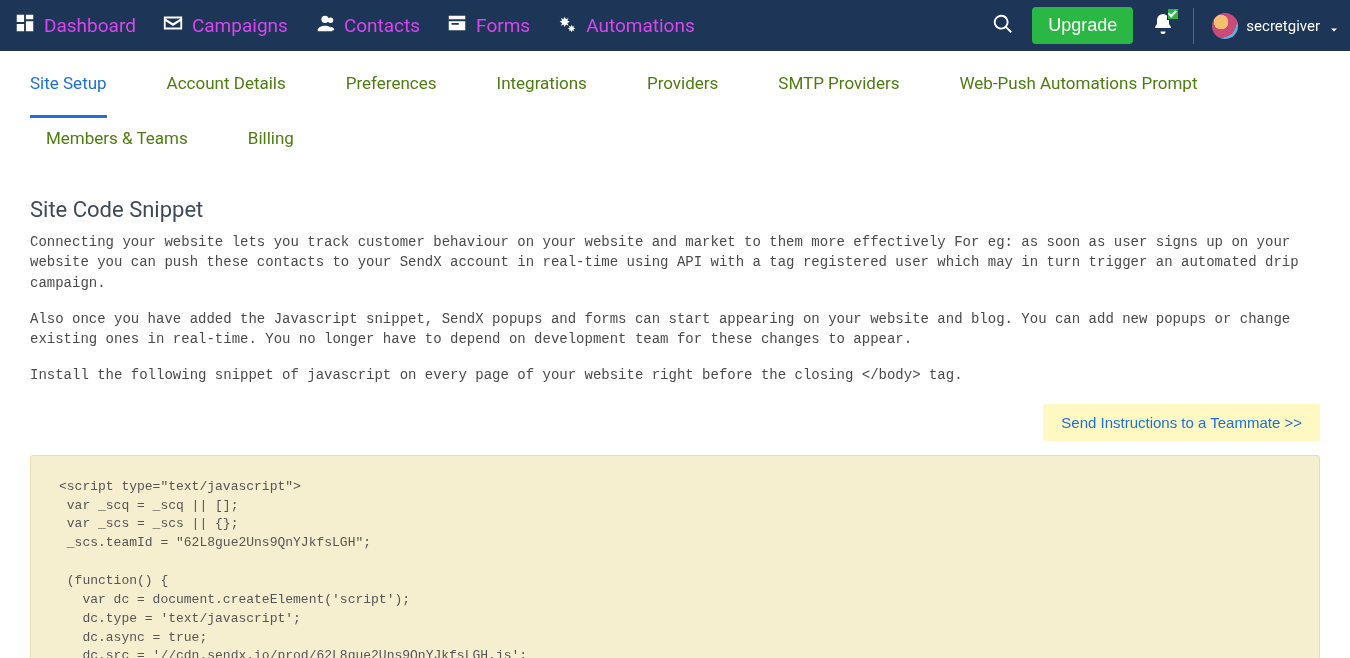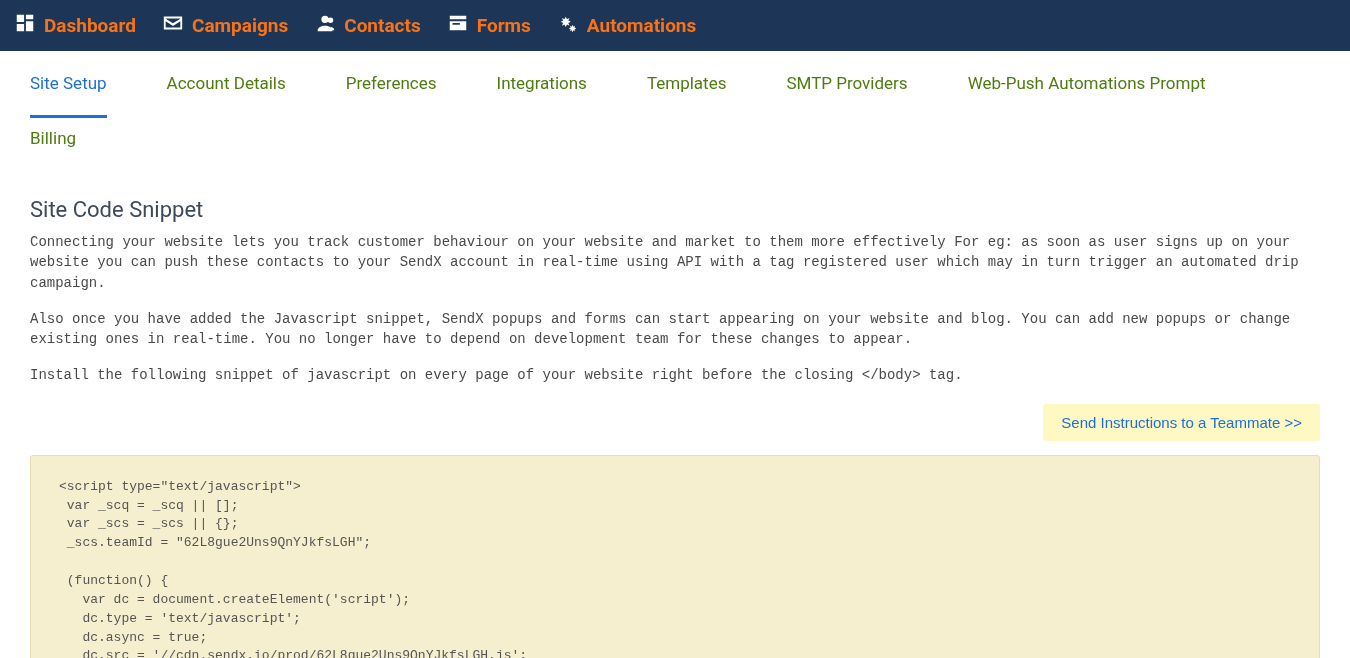--- a/index.html
+++ b/index.html
@@ -16,21 +16,21 @@
     background: #1d3557;
     height: 51px;
     display: flex;
     align-items: center;
     padding: 0 12px 0 14px;
     color: #fff;
   }
   .nav-left { display: flex; align-items: center; gap: 26px; }
   .nav-item {
     display: flex; align-items: center; gap: 8px;
-    font-size: 19px; font-weight: 700; color: #f97316;
+    font-size: 19px; font-weight: 400; color: #d946ef;
     cursor: pointer; white-space: nowrap;
   }
   .nav-item svg { width: 22px; height: 22px; fill: #fff; }
   .nav-right { margin-left: auto; display: flex; align-items: center; gap: 18px; }
   .search-btn svg { width: 22px; height: 22px; fill: #fff; }
   .upgrade-btn {
     background: #2ab744; color: #fff; border: none;
     font-size: 18px; font-weight: 500; padding: 8px 16px;
     border-radius: 4px; cursor: pointer;
   }
@@ -129,32 +129,57 @@
     <div class="nav-item">
       <span>
         <svg viewBox="0 0 24 24">
             <path d="M5 3l2 4 4-2-2 4 4 2-4 2 2 4-4-2-2 4-2-4-4 2 2-4-4-2 4-2-2-4 4 2z" transform="translate(6 3) scale(.7)"></path>
             <path d="M17 14l1 2 2-1-1 2 2 1-2 1 1 2-2-1-1 2-1-2-2 1 1-2-2-1 2-1-1-2 2 1z"></path>
           </svg>
       </span>
       <span>Automations</span>
     </div>
   </div>
+  <div class="nav-right">
+    <span class="search-btn">
+      <svg viewBox="0 0 24 24">
+          <path d="M10 2a8 8 0 1 0 4.9 14.3l5.4 5.4 1.4-1.4-5.4-5.4A8 8 0 0 0 10 2zm0 2a6 6 0 1 1 0 12 6 6 0 0 1 0-12z"></path>
+        </svg>
+    </span>
+    <button class="upgrade-btn">Upgrade</button>
+    <span class="bell-wrap">
+      <svg viewBox="0 0 24 24">
+          <path d="M12 2a6 6 0 0 0-6 6v4l-2 3v1h16v-1l-2-3V8a6 6 0 0 0-6-6zm0 20a2.5 2.5 0 0 0 2.5-2.5h-5A2.5 2.5 0 0 0 12 22z"></path>
+        </svg>
+      <span class="bell-badge"></span>
+    </span>
+    <span class="divider"></span>
+    <div class="user-chip">
+      <span class="avatar"></span>
+      <span class="username">secretgiver</span>
+      <span class="chev">
+        <svg viewBox="0 0 24 24">
+            <path d="M6 9l6 6 6-6z"></path>
+          </svg>
+      </span>
+    </div>
+  </div>
 </div>
 
 <div class="subtabs">
   <div class="subtab active">Site Setup</div>
   <div class="subtab">Account Details</div>
   <div class="subtab">Preferences</div>
   <div class="subtab">Integrations</div>
-  <div class="subtab">Templates</div>
+  <div class="subtab">Providers</div>
   <div class="subtab">SMTP Providers</div>
   <div class="subtab">Web-Push Automations Prompt</div>
 </div>
 <div class="subtabs subtabs-row2">
+  <div class="subtab" style="margin-left:16px">Members &amp; Teams</div>
   <div class="subtab">Billing</div>
 </div>
 
 <div class="content">
   <h2 class="section-title">Site Code Snippet</h2>
   <p class="para">Connecting your website lets you track customer behaviour on your website and market to them more effectively For eg: as soon as user signs up on your website you can push these contacts to your SendX account in real-time using API with a tag registered user which may in turn trigger an automated drip campaign.</p>
   <p class="para">Also once you have added the Javascript snippet, SendX popups and forms can start appearing on your website and blog. You can add new popups or change existing ones in real-time. You no longer have to depend on development team for these changes to appear.</p>
   <p class="para">Install the following snippet of javascript on every page of your website right before the closing &lt;/body&gt; tag.</p>
 
   <div class="send-instr-wrap">

